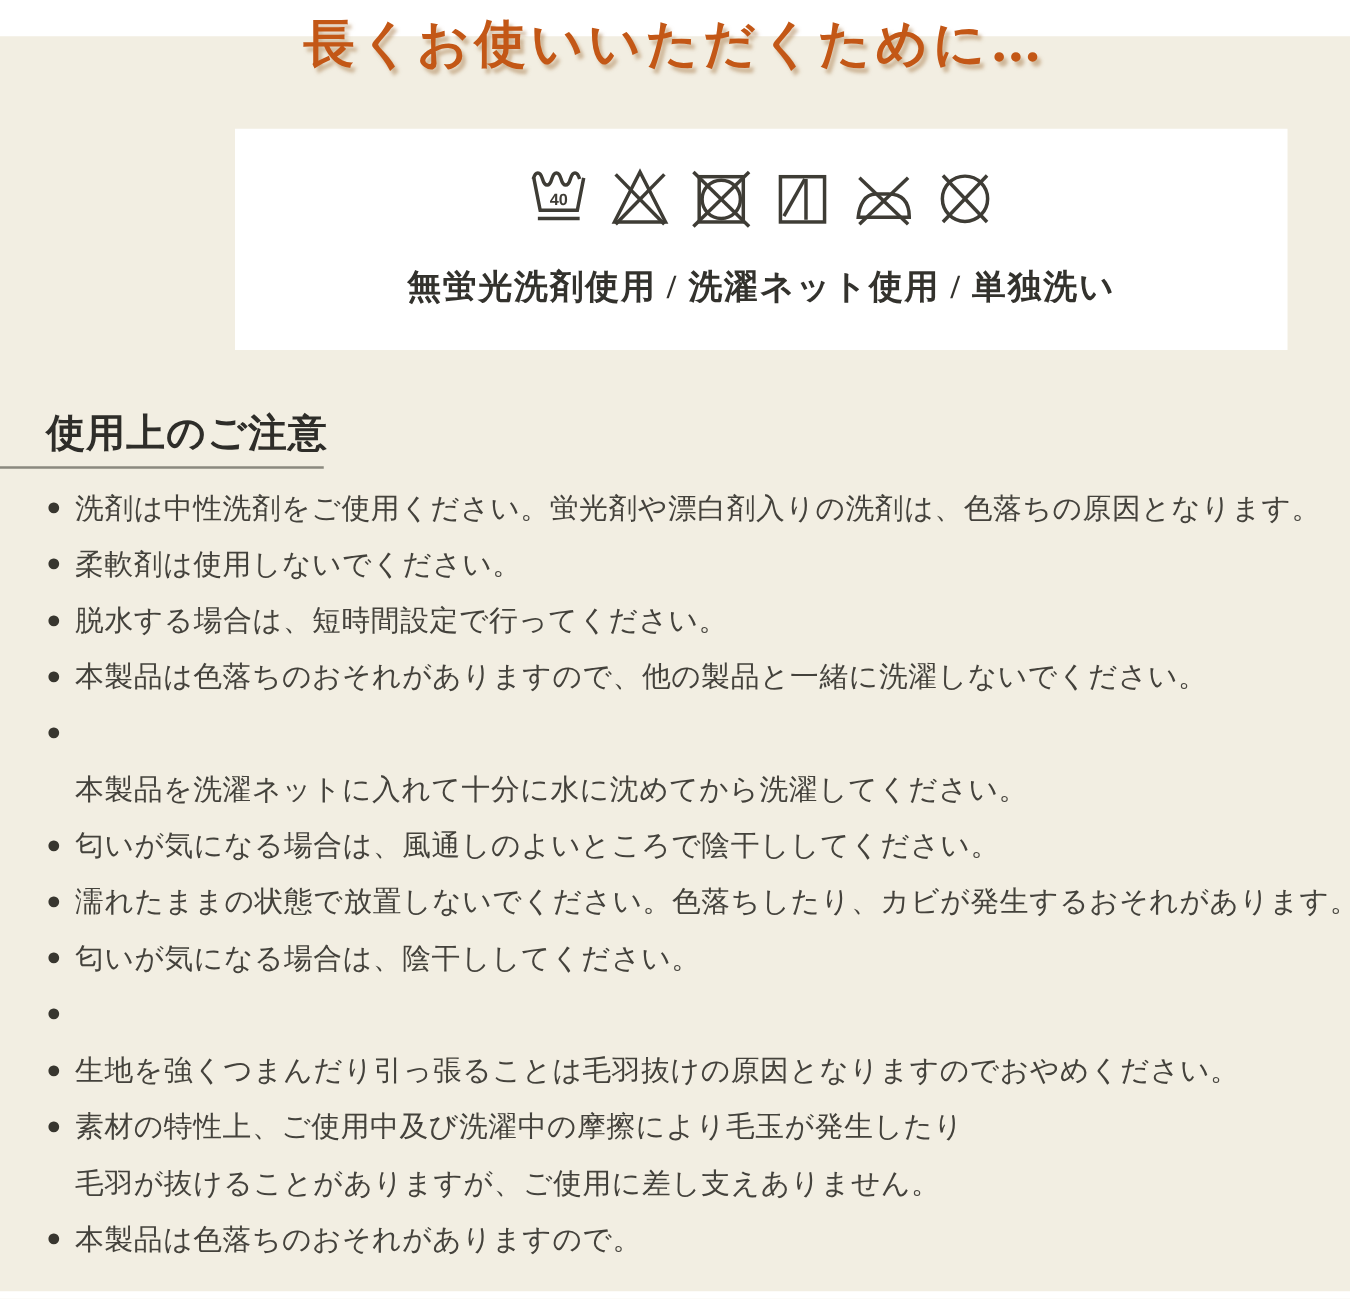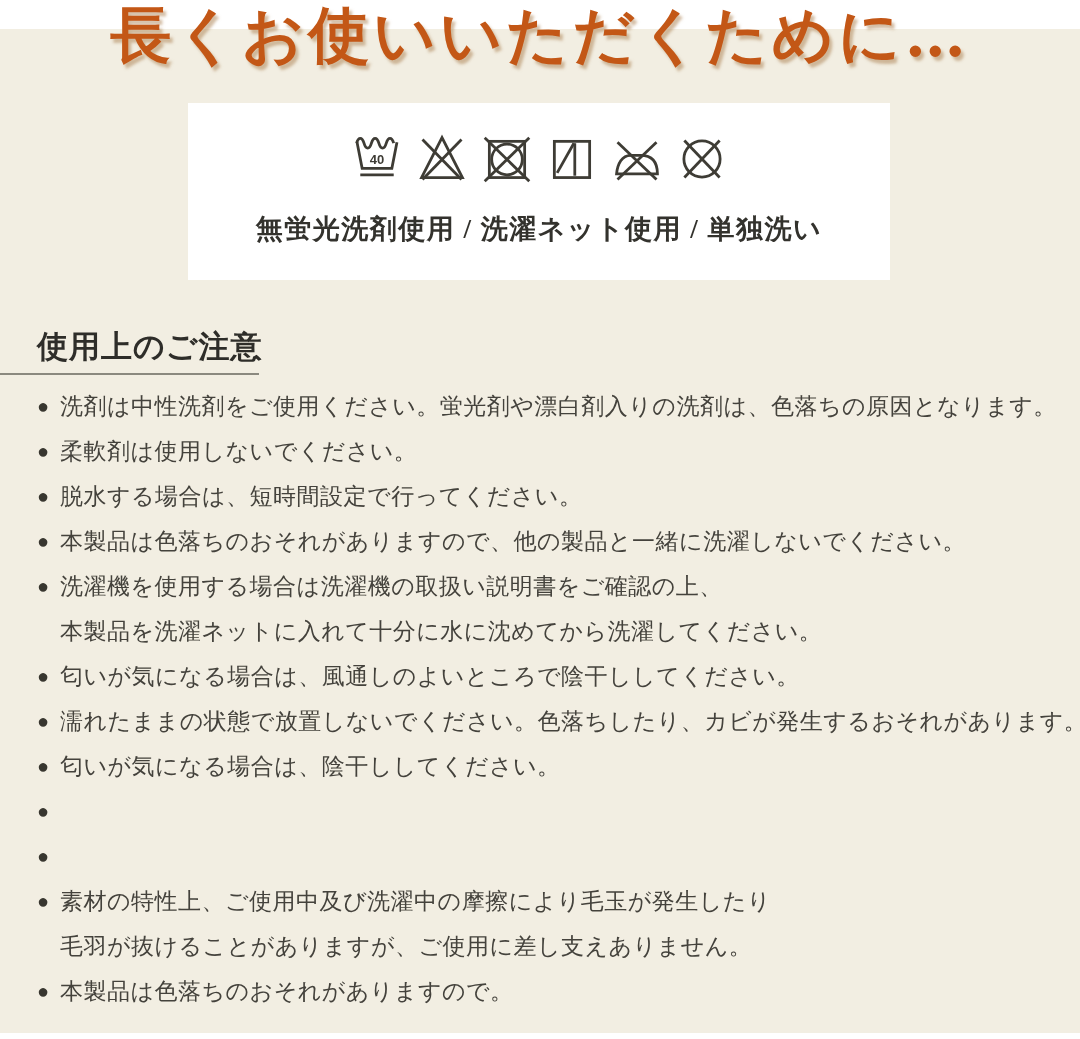--- a/index.html
+++ b/index.html
@@ -16,31 +16,31 @@
     width: 1080px; height: 1004px;
     background: #f2eee2;
   }
   .main-title {
     position: absolute;
     left: 0; top: 0;
     width: 1080px;
     text-align: center;
     font-family: "DejaVu Serif", serif;
     font-weight: bold;
-    font-size: 61px;
+    font-size: 41px;
     line-height: 70px;
     letter-spacing: 4px;
     color: #c35716;
     text-shadow: 3px 4px 3px rgba(175, 135, 90, 0.55);
     white-space: nowrap;
   }
   .care-box {
     position: absolute;
     left: 188px; top: 103px;
-    width: 702px; height: 177px;
+    width: 842px; height: 177px;
     background: #ffffff;
   }
   .symbols-row {
     display: flex;
     justify-content: center;
     align-items: flex-end;
     gap: 13px;
     margin-top: 27px;
     height: 58px;
   }
@@ -184,21 +184,20 @@
     <span class="p-text">脱水する場合は、短時間設定で行ってください。</span>
   </div>
 
   <div class="p-row">
     <span class="p-bullet">●</span>
     <span class="p-text">本製品は色落ちのおそれがありますので、他の製品と一緒に洗濯しないでください。</span>
   </div>
 
   <div class="p-row">
     <span class="p-bullet">●</span>
-    <span class="p-text">洗濯機を使用する場合は洗濯機の取扱い説明書をご確認の上、</span>
   </div>
 
   <div class="p-row">
     <span class="p-bullet"></span>
     <span class="p-text">本製品を洗濯ネットに入れて十分に水に沈めてから洗濯してください。</span>
   </div>
 
   <div class="p-row">
     <span class="p-bullet">●</span>
     <span class="p-text">匂いが気になる場合は、風通しのよいところで陰干ししてください。</span>
@@ -213,20 +212,21 @@
     <span class="p-bullet">●</span>
     <span class="p-text">匂いが気になる場合は、陰干ししてください。</span>
   </div>
 
   <div class="p-row">
     <span class="p-bullet">●</span>
   </div>
 
   <div class="p-row">
     <span class="p-bullet">●</span>
+    <span class="p-text">生地を強くつまんだり引っ張ることは毛羽抜けの原因となりますのでおやめください。</span>
   </div>
 
   <div class="p-row">
     <span class="p-bullet">●</span>
     <span class="p-text">素材の特性上、ご使用中及び洗濯中の摩擦により毛玉が発生したり</span>
   </div>
 
   <div class="p-row">
     <span class="p-bullet"></span>
     <span class="p-text">毛羽が抜けることがありますが、ご使用に差し支えありません。</span>

